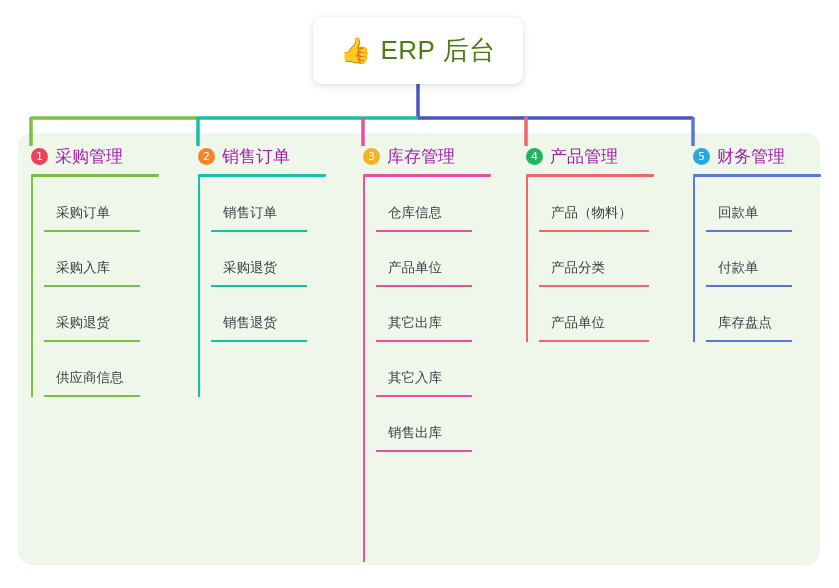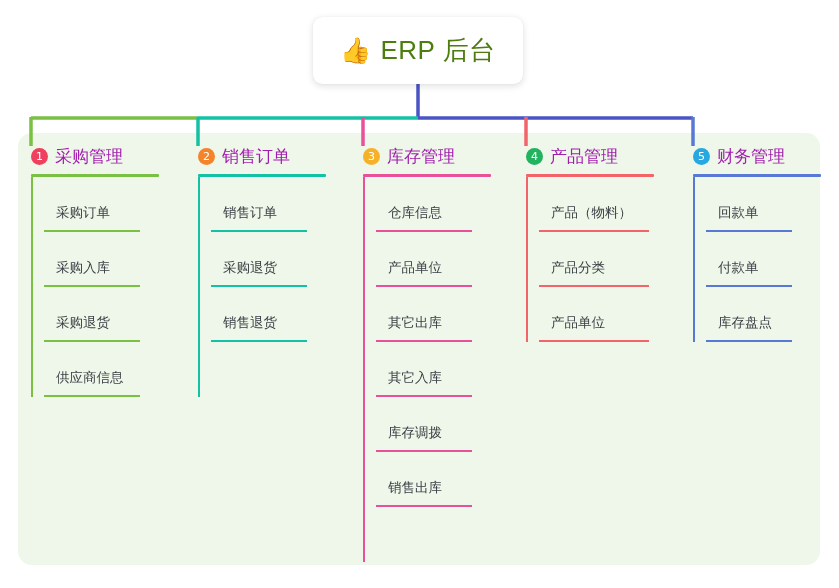--- a/index.html
+++ b/index.html
@@ -234,24 +234,20 @@
           </div>
           <div class="child">
             <span class="child-label">其它出库</span>
             <div class="child-line" style="background: rgb(232, 81, 154); width: 96px;"></div>
           </div>
           <div class="child">
             <span class="child-label">其它入库</span>
             <div class="child-line" style="background: rgb(232, 81, 154); width: 96px;"></div>
           </div>
           <div class="child">
-            <span class="child-label">库存调拨</span>
-            <div class="child-line" style="background: rgb(232, 81, 154); width: 96px;"></div>
-          </div>
-          <div class="child">
             <span class="child-label">销售出库</span>
             <div class="child-line" style="background: rgb(232, 81, 154); width: 96px;"></div>
           </div>
         </div>
       </div>
       <div class="branch" style="left: 513px;">
         <div class="branch-head">
           <span class="badge" style="background: rgb(33, 180, 94);">4</span>
           <span class="branch-title">产品管理</span>
         </div>

